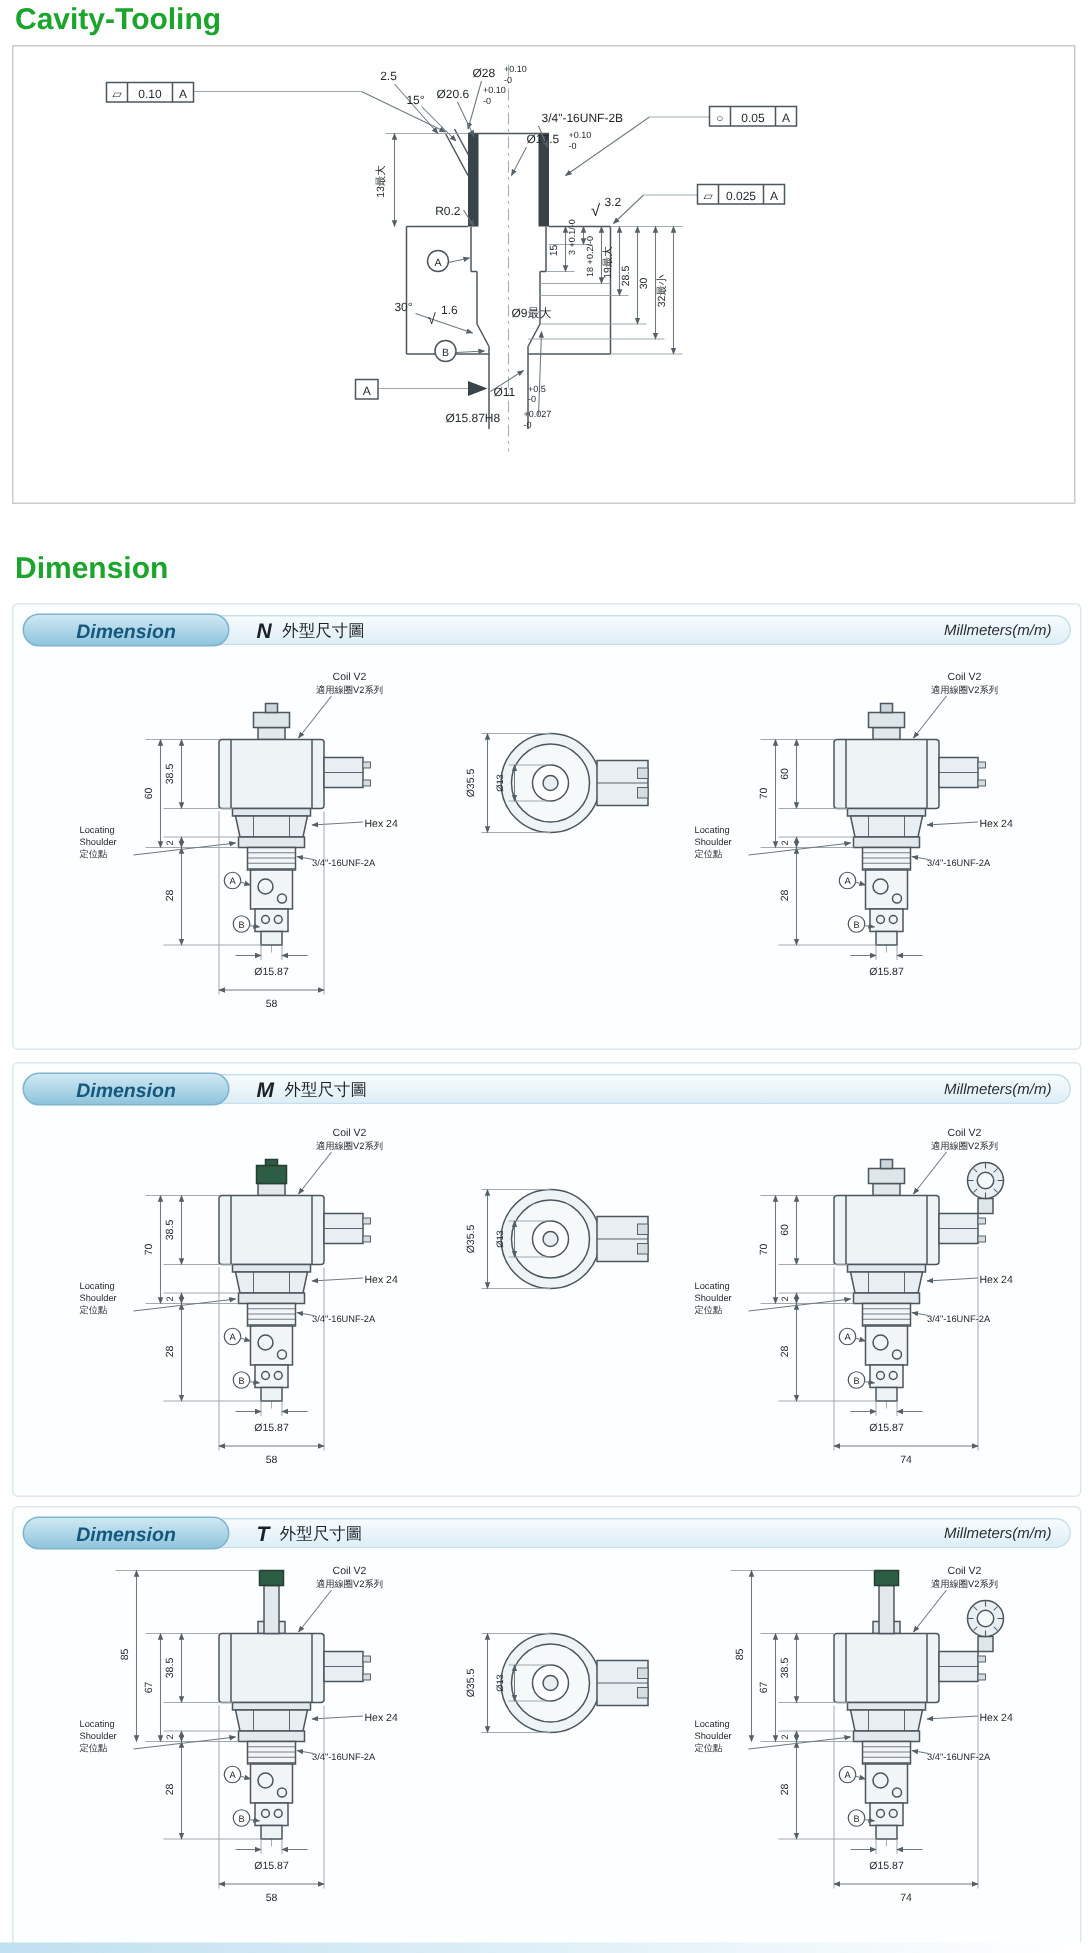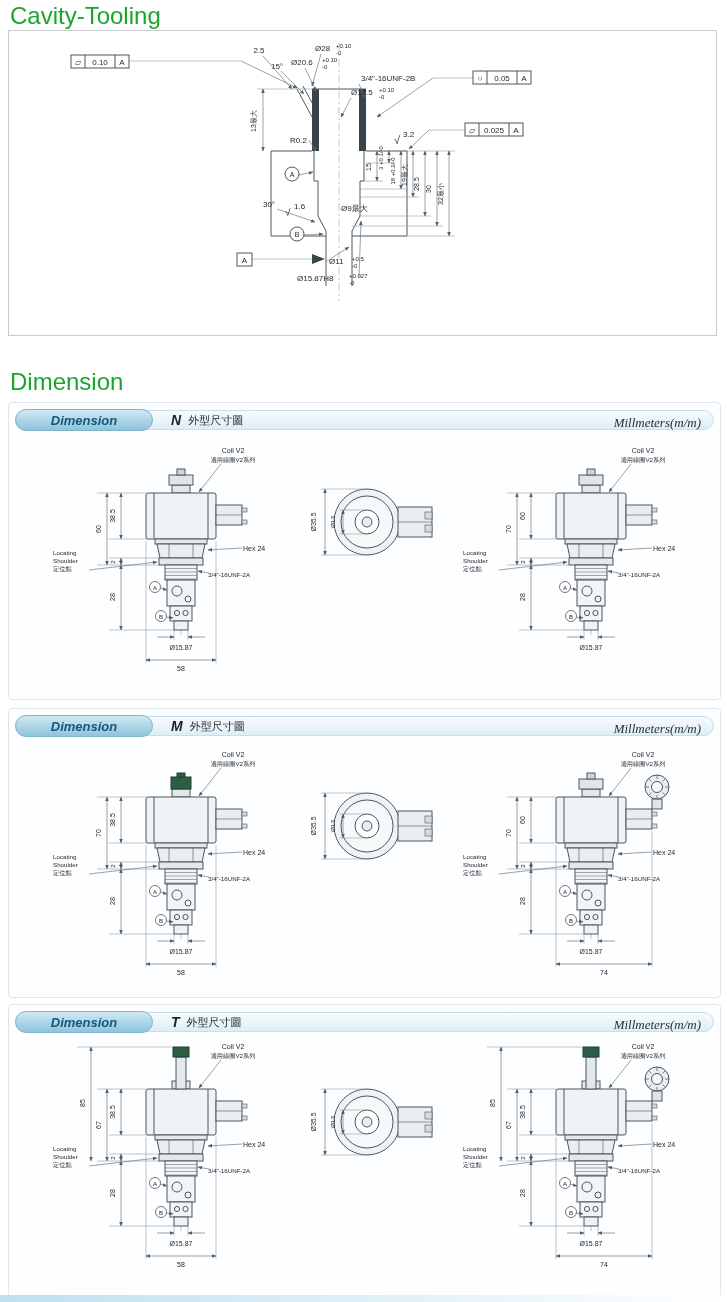--- a/index.html
+++ b/index.html
@@ -1,31 +1,31 @@
 <!DOCTYPE html>
 <html><head>
 <meta charset="utf-8">
 <style>
   html,body{margin:0;padding:0;background:#fff;}
   .page{position:relative;width:727px;height:1302px;background:#fff;overflow:hidden;
         font-family:"Liberation Sans",sans-serif;color:#24292d;}
-  .h-green{position:absolute;left:10px;font-size:24px;font-weight:normal;color:#1ca52c;}
+  .h-green{position:absolute;left:10px;font-size:20px;font-weight:bold;color:#1ca52c;}
   .cavity-box{position:absolute;left:8px;top:30px;width:707px;height:304px;border:1px solid #c9ccce;background:#fff;}
   .panel{position:absolute;left:8px;width:711px;background:#fdfeff;border:1px solid #dde7ec;border-radius:4px;}
   .phead{position:absolute;left:6px;right:6px;top:6px;height:22px;}
   .pbar{position:absolute;left:20px;right:0;top:1px;height:20px;border-radius:10px;
         background:linear-gradient(180deg,#f7fbfd,#ddeef6);border:1px solid #c6dfeb;
         display:flex;align-items:center;padding-left:135px;box-sizing:border-box;gap:7px;}
   .ptab{position:absolute;left:0;top:0;width:138px;height:22px;border-radius:11px;
         background:linear-gradient(180deg,#cfe8f3,#8fc4dc);border:1px solid #7fb4cf;box-sizing:border-box;
         display:flex;align-items:center;justify-content:center;
         font-style:italic;font-weight:bold;font-size:13px;color:#14587e;}
   .pcode{font-weight:bold;font-style:italic;font-size:14px;color:#1c2125;}
   .ptitle{font-size:11px;color:#1c2125;}
-  .punits{position:absolute;right:12px;top:4px;font-size:13px;font-style:italic;color:#2a2f33;font-family:Liberation Serif, serif;}
+  .punits{position:absolute;right:12px;top:4px;font-size:10px;font-style:italic;color:#2a2f33;}
   .footer{position:absolute;left:0;right:0;bottom:0;height:7px;background:linear-gradient(90deg,#bfe0ef,#ffffff);}
   svg text{fill:#24292d;font-family:"Liberation Sans",sans-serif;font-size:8px;}
   svg .t7{font-size:7px;} svg .t6{font-size:6.2px;} svg .sm{font-size:6px;}
   svg .mid{text-anchor:middle;} svg .end{text-anchor:end;}
   svg .out{stroke:#4c565e;stroke-width:1;fill:none;}
   svg .ext{stroke:#95a0a6;stroke-width:.6;fill:none;}
   svg .dim{stroke:#6e7980;stroke-width:.7;fill:none;marker-start:url(#arr);marker-end:url(#arr);}
   svg .ldr{stroke:#6e7980;stroke-width:.7;fill:none;marker-end:url(#arr);}
   svg .cl{stroke:#9fb0b8;stroke-width:.7;stroke-dasharray:8 3 2 3;fill:none;}
   .valve,.coiltop{position:absolute;}

